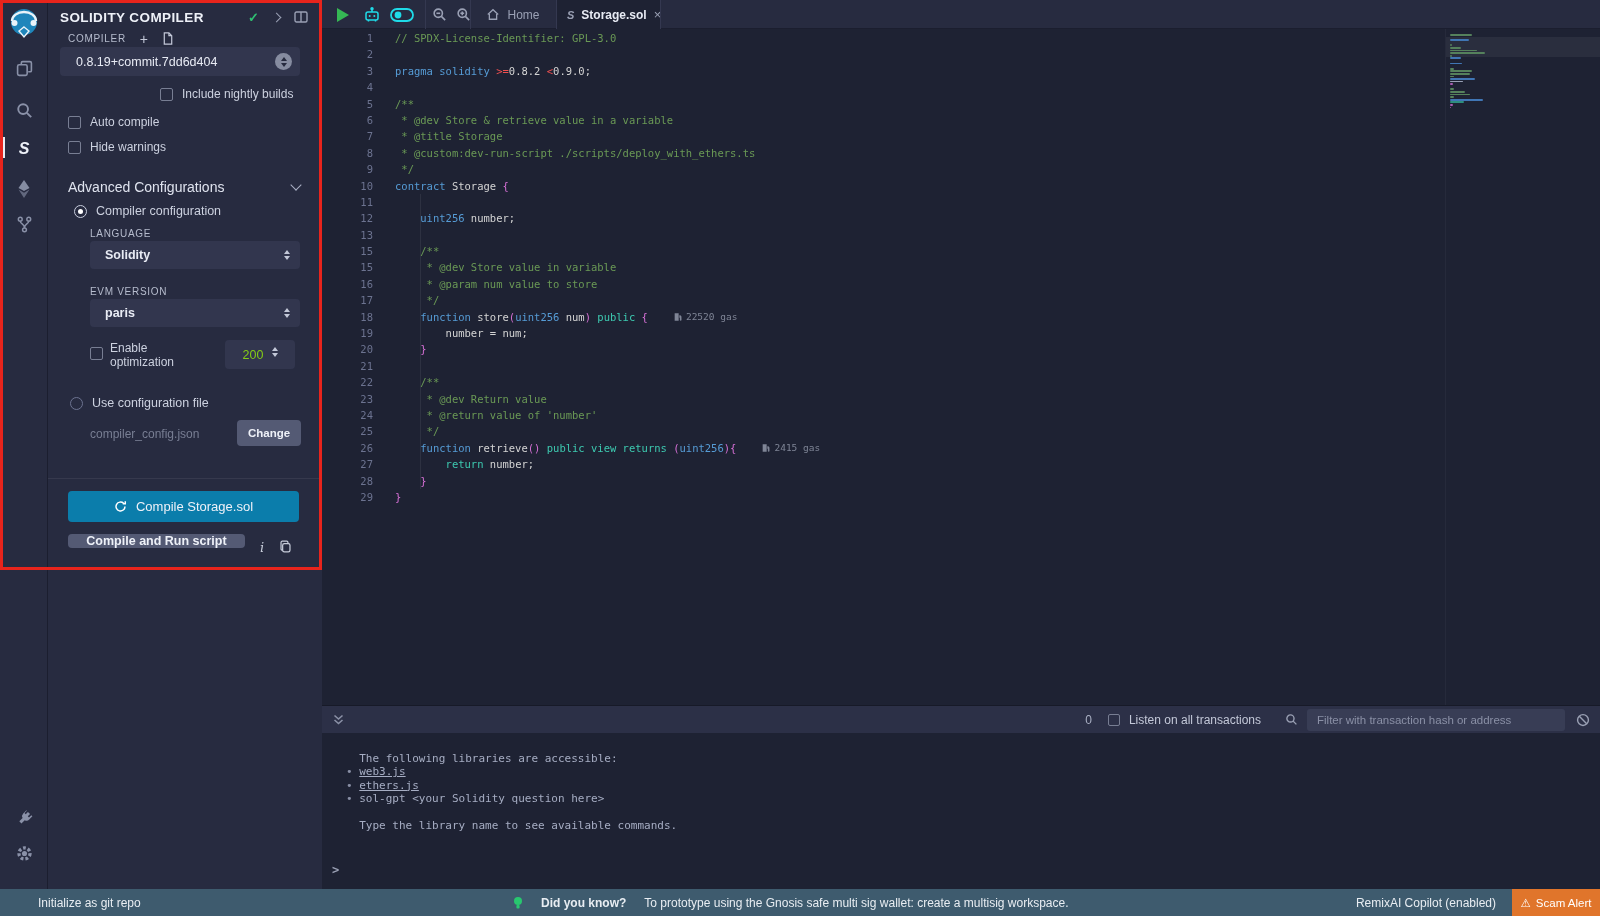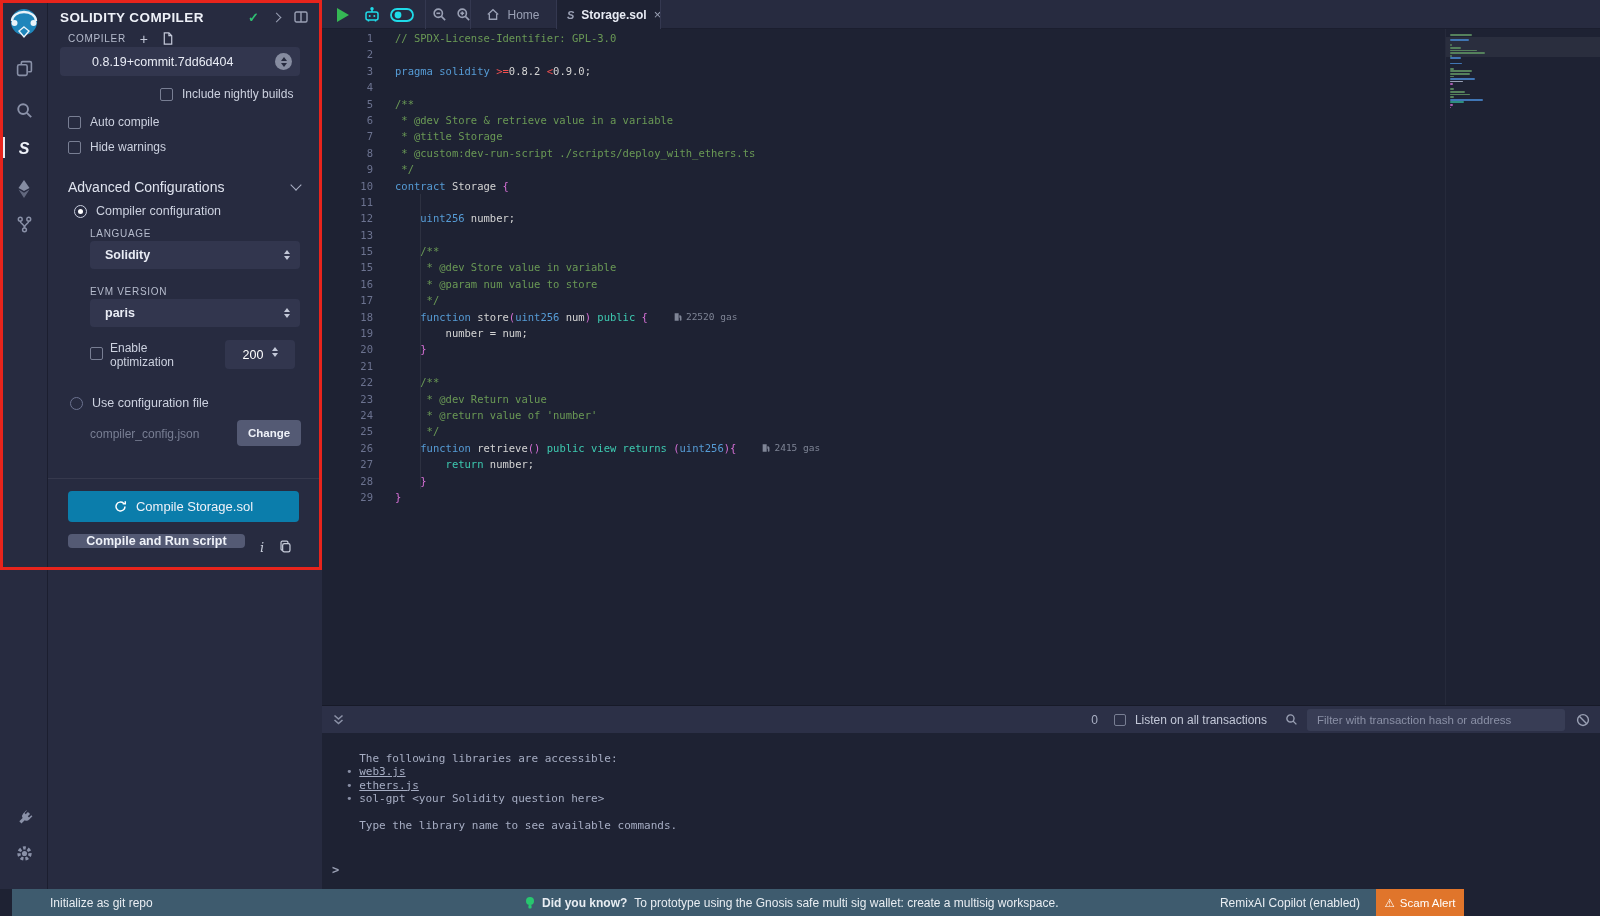--- a/index.html
+++ b/index.html
@@ -27,39 +27,39 @@
   .side{position:absolute;left:48px;top:0;width:274px;height:889px;background:var(--panel);z-index:4;font-size:12px;color:#d3d7e3}
   .sp-header{position:absolute;left:12px;top:6px;right:14px;height:22px;display:flex;align-items:center}
   .sp-title{font-size:13.5px;font-weight:bold;letter-spacing:.4px;color:#eef1f8}
   .sp-hicons{margin-left:auto;display:flex;align-items:center;gap:14px}
   .check-glyph{color:var(--check);font-size:13px;font-weight:bold}
   .chev-r{width:7px;height:7px;border-right:1.6px solid #9aa0b4;border-top:1.6px solid #9aa0b4;transform:rotate(45deg)}
   .compiler-row{position:absolute;left:20px;top:32px;display:flex;align-items:center;gap:14px}
   .sp-label{font-size:10px;letter-spacing:.7px;color:var(--label)}
   .plus-glyph{font-size:14px;color:#c3c8d8;line-height:10px}
   .select{position:absolute;background:var(--inputbg);border-radius:4px;display:flex;align-items:center;color:#e8ebf4}
-  .sel-version{left:12px;top:47px;width:240px;height:29px;padding-left:32px;font-size:12.5px}
+  .sel-version{left:12px;top:47px;width:240px;height:29px;padding-left:16px;font-size:12.5px}
   .circle-stepper{margin-left:auto;margin-right:8px;width:17px;height:17px;border-radius:50%;background:#868ca0;display:flex;flex-direction:column;align-items:center;justify-content:center;gap:2px}
   .tri-up{width:0;height:0;border-left:3.5px solid transparent;border-right:3.5px solid transparent;border-bottom:4px solid #262a3e}
   .tri-dn{width:0;height:0;border-left:3.5px solid transparent;border-right:3.5px solid transparent;border-top:4px solid #262a3e}
   .stepper{margin-left:auto;margin-right:10px;display:flex;flex-direction:column;gap:2px}
   .stepper .u{width:0;height:0;border-left:3.5px solid transparent;border-right:3.5px solid transparent;border-bottom:4px solid #c3c8d8}
   .stepper .d{width:0;height:0;border-left:3.5px solid transparent;border-right:3.5px solid transparent;border-top:4px solid #c3c8d8}
   .cb{width:13px;height:13px;border:1px solid #787e93;border-radius:2px;background:transparent;flex:none}
   .chk-row{position:absolute;display:flex;align-items:center;gap:9px;color:#ccd1df}
   .radio{width:13px;height:13px;border-radius:50%;border:1.5px solid #6c7390;flex:none;position:relative}
   .radio.sel{border-color:#c9cede}
   .radio.sel::after{content:"";position:absolute;left:50%;top:50%;width:5px;height:5px;margin:-2.5px 0 0 -2.5px;border-radius:50%;background:#fff}
   .adv-header{position:absolute;left:20px;top:179px;right:22px;display:flex;align-items:center}
   .adv-title{font-size:14px;color:#dfe3ee}
   .chev-d{margin-left:auto;width:8px;height:8px;border-right:1.7px solid #aab0c4;border-bottom:1.7px solid #aab0c4;transform:rotate(45deg);margin-top:-4px}
   .sel-lang{left:42px;top:241px;width:210px;height:28px;padding-left:15px;font-size:12.5px;font-weight:bold}
   .sel-evm{left:42px;top:299px;width:210px;height:28px;padding-left:15px;font-size:12.5px;font-weight:bold}
   .opt-label{position:absolute;left:62px;top:341px;width:95px;line-height:14px;color:#ccd1df}
-  .num-input{position:absolute;left:177px;top:340px;width:70px;height:29px;background:var(--inputbg);border:none;border-radius:4px;color:#ffffff;font-size:12.5px;text-align:center;padding-right:14px}
+  .num-input{position:absolute;left:177px;top:340px;width:70px;height:29px;background:var(--inputbg);border:none;border-radius:4px;color:#84cc16;font-size:12.5px;text-align:center;padding-right:14px}
   .num-stepper{position:absolute;left:224px;top:347px;display:flex;flex-direction:column;gap:2px}
   .cfg-name{position:absolute;left:42px;top:427px;color:#787e93;font-size:12px}
   .btn{border:none;border-radius:4px;color:#eef1f8;display:flex;align-items:center;justify-content:center;cursor:pointer;font-family:"Liberation Sans",sans-serif}
   .btn-change{position:absolute;left:189px;top:420px;width:64px;height:26px;background:var(--secondary);font-size:11.5px;font-weight:bold}
   .sp-divider{position:absolute;left:0;top:478px;width:274px;border-top:1px solid rgba(255,255,255,.07)}
   .btn-compile{position:absolute;left:20px;top:491px;width:231px;height:31px;background:var(--primary);font-size:13px;gap:9px}
   .btn-run{position:absolute;left:20px;top:534px;width:177px;height:14px;background:var(--secondary);font-size:12.5px;font-weight:bold}
   .i-icon{position:absolute;left:212px;top:540px;font-family:"DejaVu Serif",serif;font-style:italic;font-size:13px;color:#c8cdda}
   .copy-ic{position:absolute;left:231px;top:540px;color:#c8cdda}
 
@@ -87,35 +87,35 @@
   .minimap{position:absolute;right:0;top:0;width:155px;height:100%;border-left:1px solid rgba(255,255,255,.04)}
   .mm-band{position:absolute;left:0;top:8px;width:100%;height:20px;background:rgba(255,255,255,.055)}
   #mm-lines{position:absolute;left:4px;top:5px}
   .mm-line{height:1.8px;margin-bottom:.8px;border-radius:1px}
 
   
   .t-head{position:absolute;left:0;top:705px;width:100%;height:28px;background:var(--thead);display:flex;align-items:center;padding:0 10px;border-top:1px solid #171a28}
   .th-right{margin-left:auto;display:flex;align-items:center}
   .t-count{font-size:12px;color:#aab0c4;margin-right:16px}
   .t-cb{width:12px;height:12px;border:1px solid #787e93;border-radius:2px;margin-right:9px}
-  .t-listen{font-size:12px;color:#c3c8d8;margin-right:18px}
+  .t-listen{font-size:12px;color:#c3c8d8;margin-right:24px}
   .t-search{margin-right:9px;color:#9aa0b4}
   .t-input{width:258px;height:22px;background:var(--tinput);border:none;border-radius:3px;color:#c9cede;font-size:11.5px;padding:0 10px;margin-right:11px}
   .t-input::placeholder{color:#8a90a6}
   .t-body{position:absolute;left:0;top:733px;width:100%;height:156px;background:var(--editorbg);padding:19px 0 0 24px;font-size:11px;line-height:13.4px;color:var(--term)}
   .term-line{white-space:pre;height:13.4px}
   .dim{color:#8a90a6}
   .lnk{text-decoration:underline;color:var(--term);cursor:pointer}
   .ital{}
   .t-prompt{position:absolute;left:10px;top:131px;font-weight:bold;font-size:12px;color:#9aa0b4}
 
   
-  .status{position:absolute;left:12px;top:889px;width:1452px;height:27px;background:var(--statusbar);color:#e8edf2;font-size:12px;z-index:70}
+  .status{position:absolute;left:0;top:889px;width:1600px;height:27px;background:var(--statusbar);color:#e8edf2;font-size:12px;z-index:70}
   .st-left{position:absolute;left:38px;top:0;height:27px;display:flex;align-items:center}
-  .st-tip{position:absolute;left:513px;top:0;height:27px;display:flex;align-items:center;gap:7px}
+  .st-tip{position:absolute;left:513px;top:0;height:27px;display:flex;align-items:center;gap:18px}
   .st-tip b{font-size:12px}
   .st-copilot{position:absolute;right:104px;top:0;height:27px;display:flex;align-items:center}
   .st-scam{position:absolute;right:0;top:0;height:27px;width:88px;background:var(--scam);display:flex;align-items:center;justify-content:center;gap:5px;font-size:11.5px;color:#fff;border:none}
 </style>
 </head>
 <body>
 
 <div class="app">
 
   <nav class="rail">

